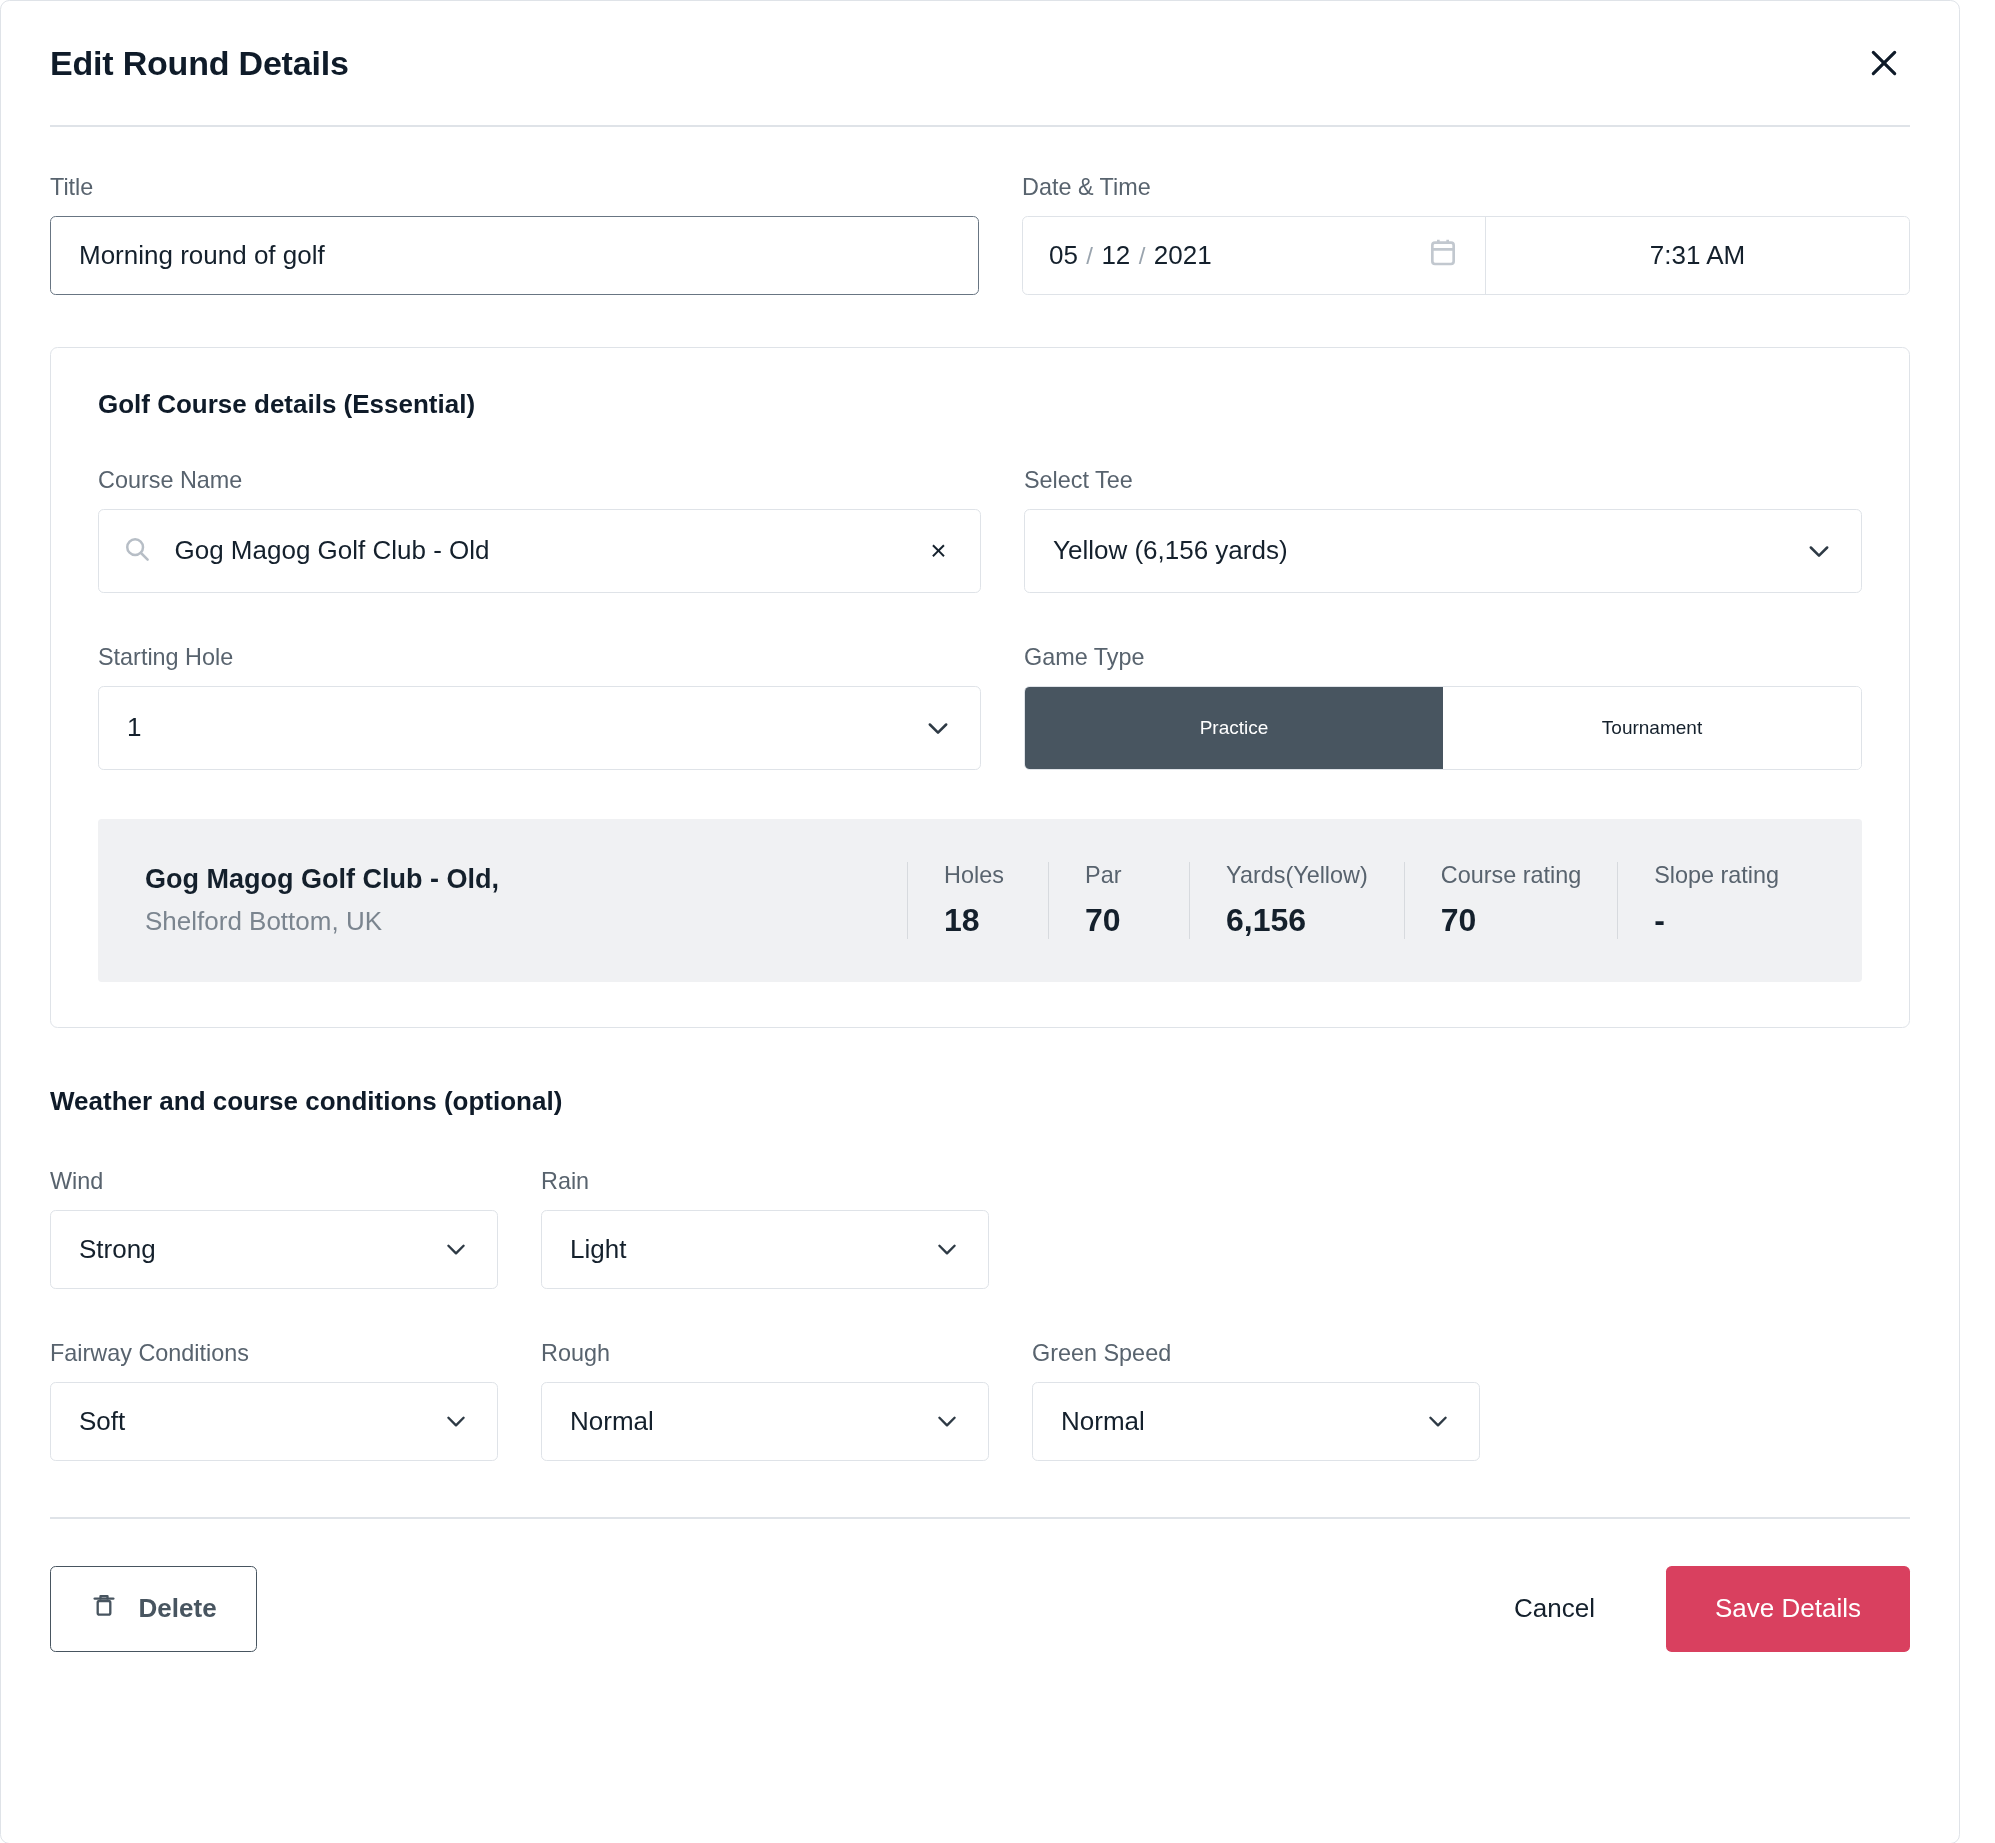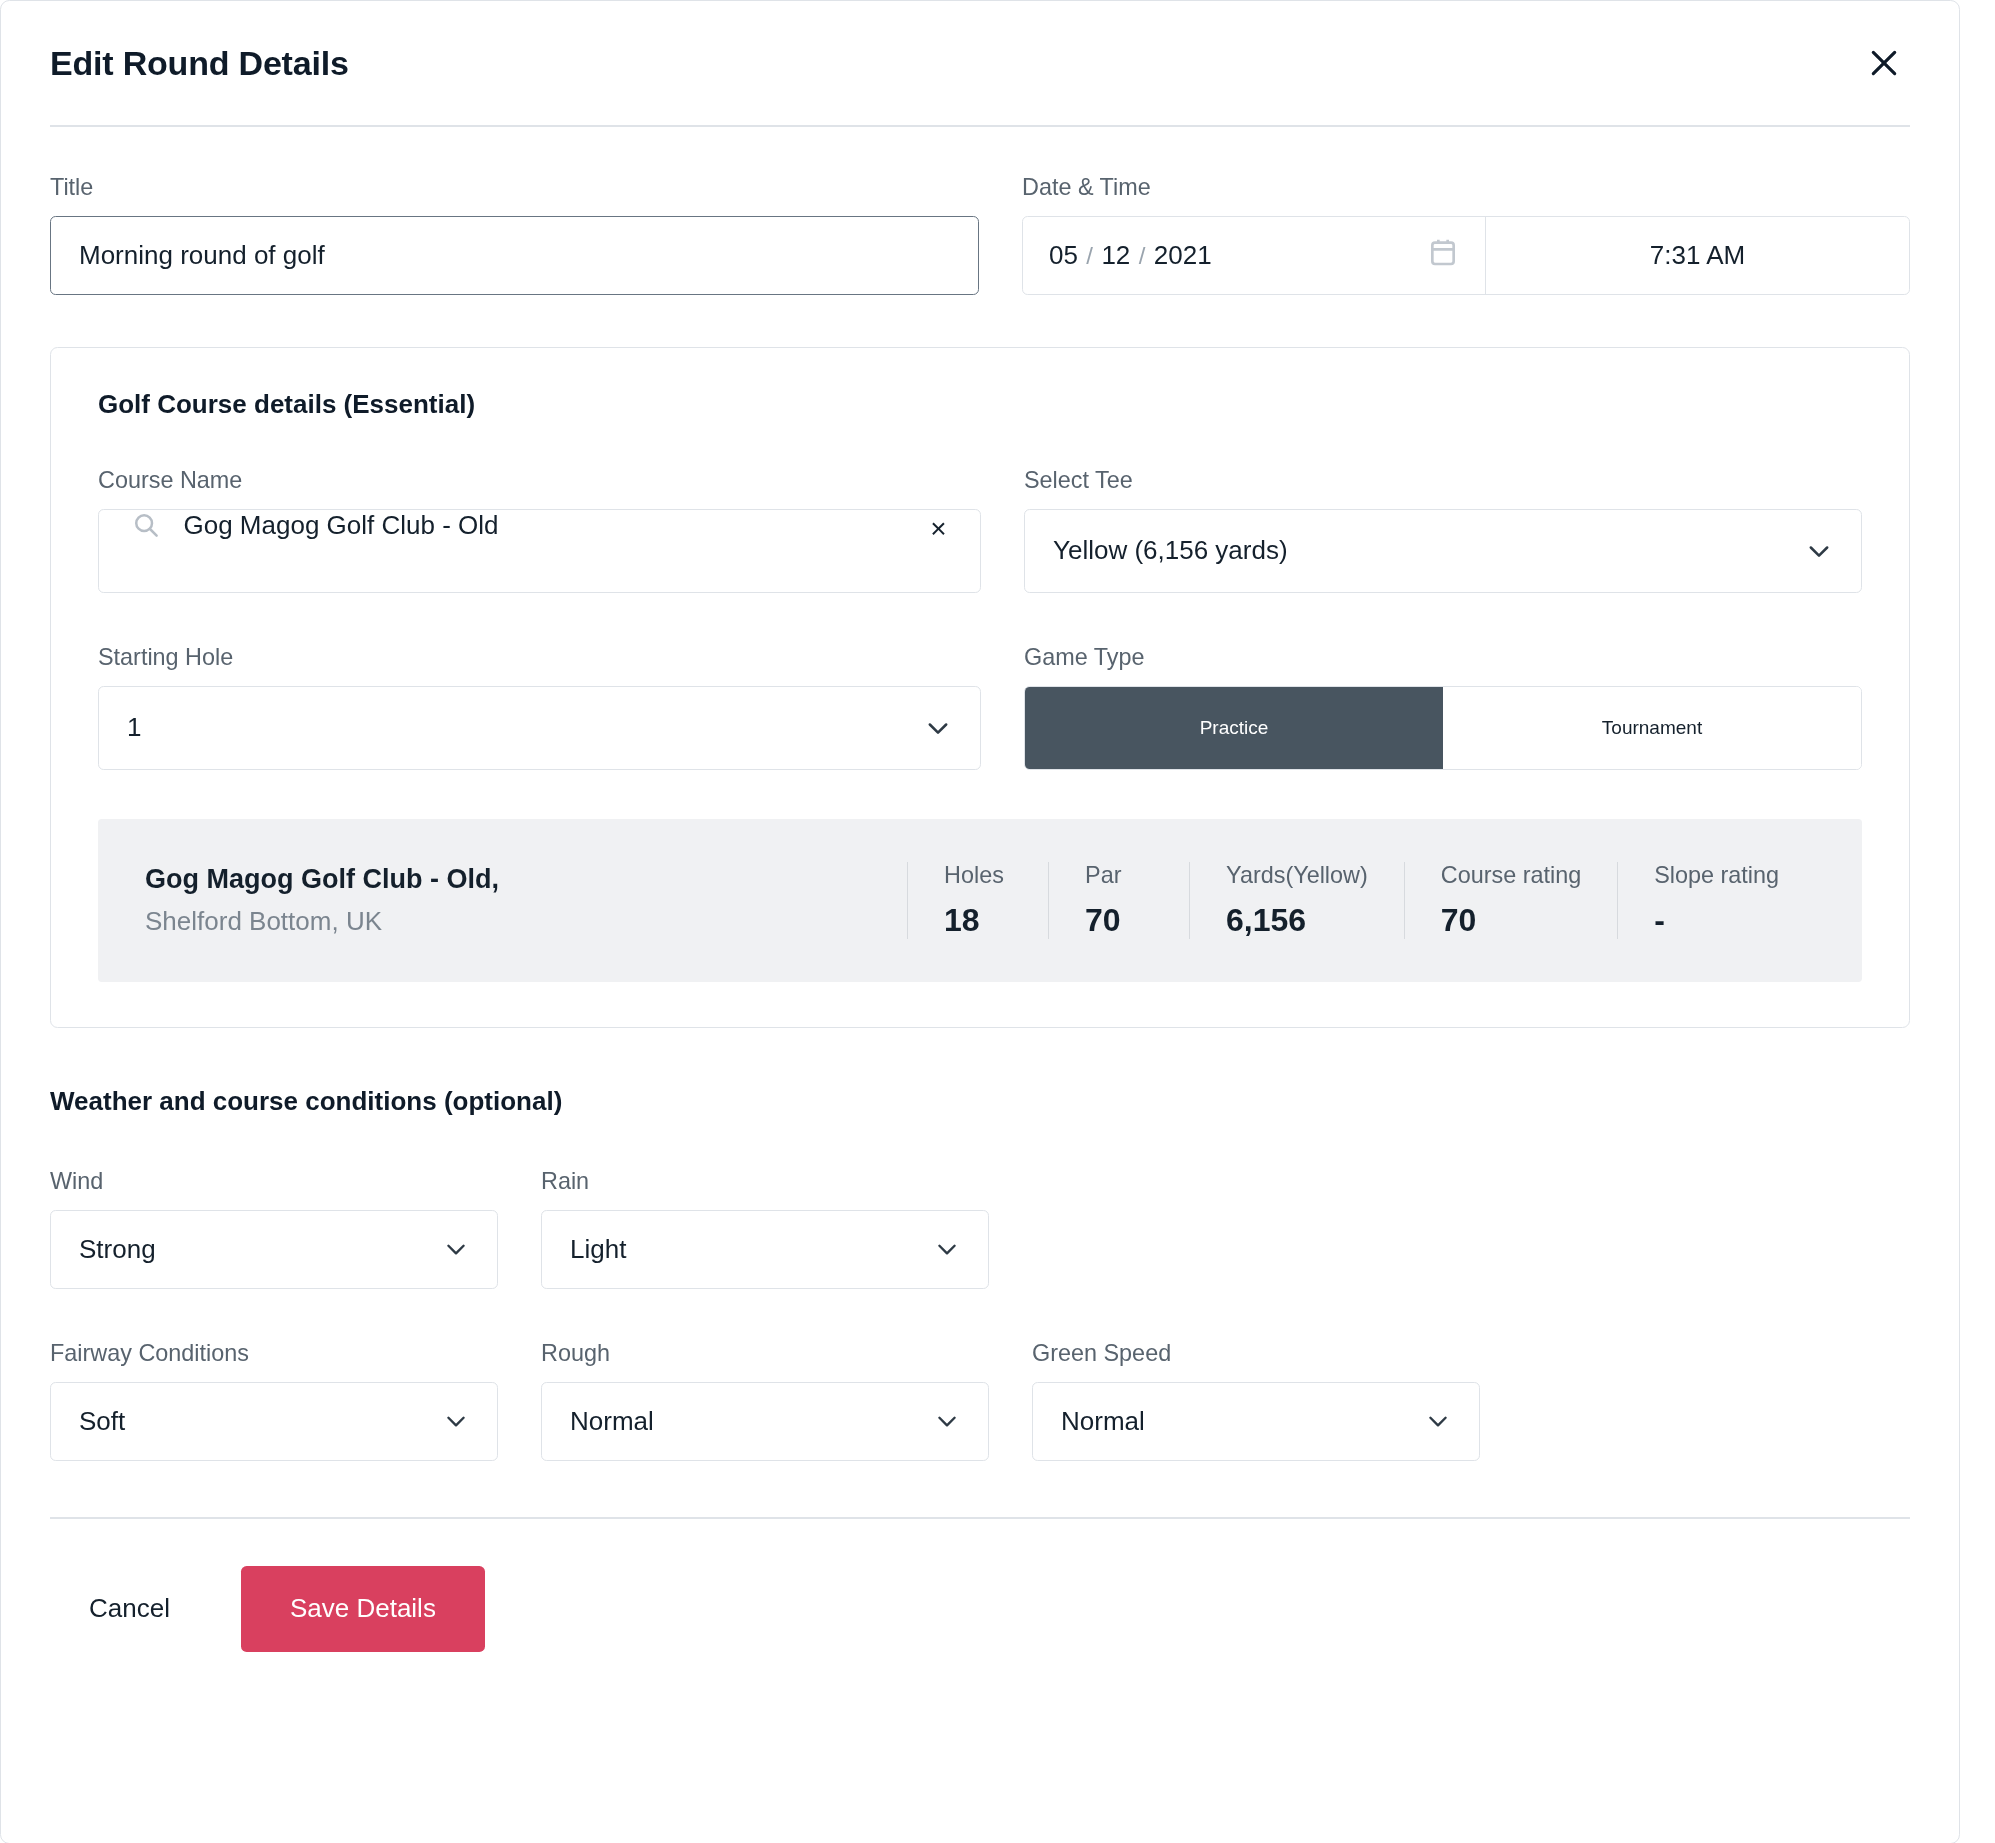--- a/index.html
+++ b/index.html
@@ -131,22 +131,22 @@
 
   .course-row { display: flex; gap: 43px; }
   .course-col-left  { width: 883px; }
   .course-col-right { flex: 1; }
 
   .search-box {
     height: 84px;
     border: 0.9px solid #dfe3e8;
     border-radius: 5.6px;
     display: flex;
-    align-items: flex-start;
-    padding: 0 24px 0 32px;
+    align-items: center;
+    padding: 0 24px 0 23px;
     background: #fff;
   }
   .search-box .value {
     flex: 1;
     font-size: 26px;
     color: #14202c;
     margin-left: 22.5px;
   }
   .clear-x {
     font-size: 28px;
@@ -504,20 +504,30 @@
             <svg class="chev" width="26" height="26" viewBox="0 0 24 24" fill="none" stroke="#2e3a45" stroke-width="2.2" stroke-linecap="round" stroke-linejoin="round">
                 <polyline points="5,9 12,16 19,9"></polyline>
               </svg>
           </span>
         </div>
       </div>
     </div>
 
     <div class="footer-divider"></div>
     <div class="footer">
+      <button class="delete-btn">
+        <span>
+          <svg width="28" height="28" viewBox="0 0 24 24" fill="none" stroke="#485560" stroke-width="2" stroke-linecap="round" stroke-linejoin="round">
+            <line x1="4" y1="6.5" x2="20" y2="6.5"></line>
+            <path d="M9 6.5V4.4h6v2.1"></path>
+            <rect x="6.6" y="8.6" width="10.8" height="11.6" rx="1.4"></rect>
+          </svg>
+        </span>
+        <span>Delete</span>
+      </button>
       <div class="footer-right">
         <button class="cancel-btn">Cancel</button>
         <button class="save-btn">Save Details</button>
       </div>
     </div>
 
   </div>
 </div>
 
 

